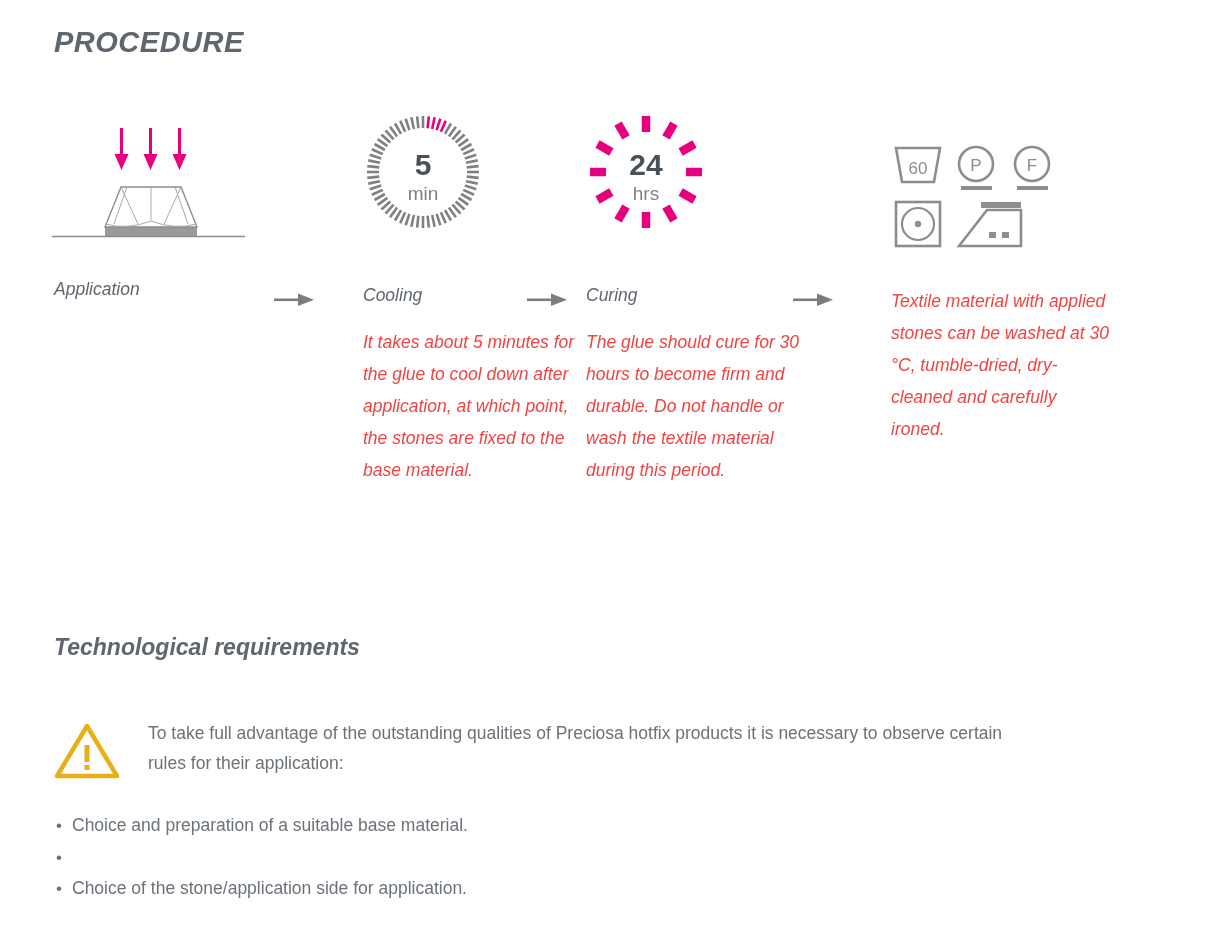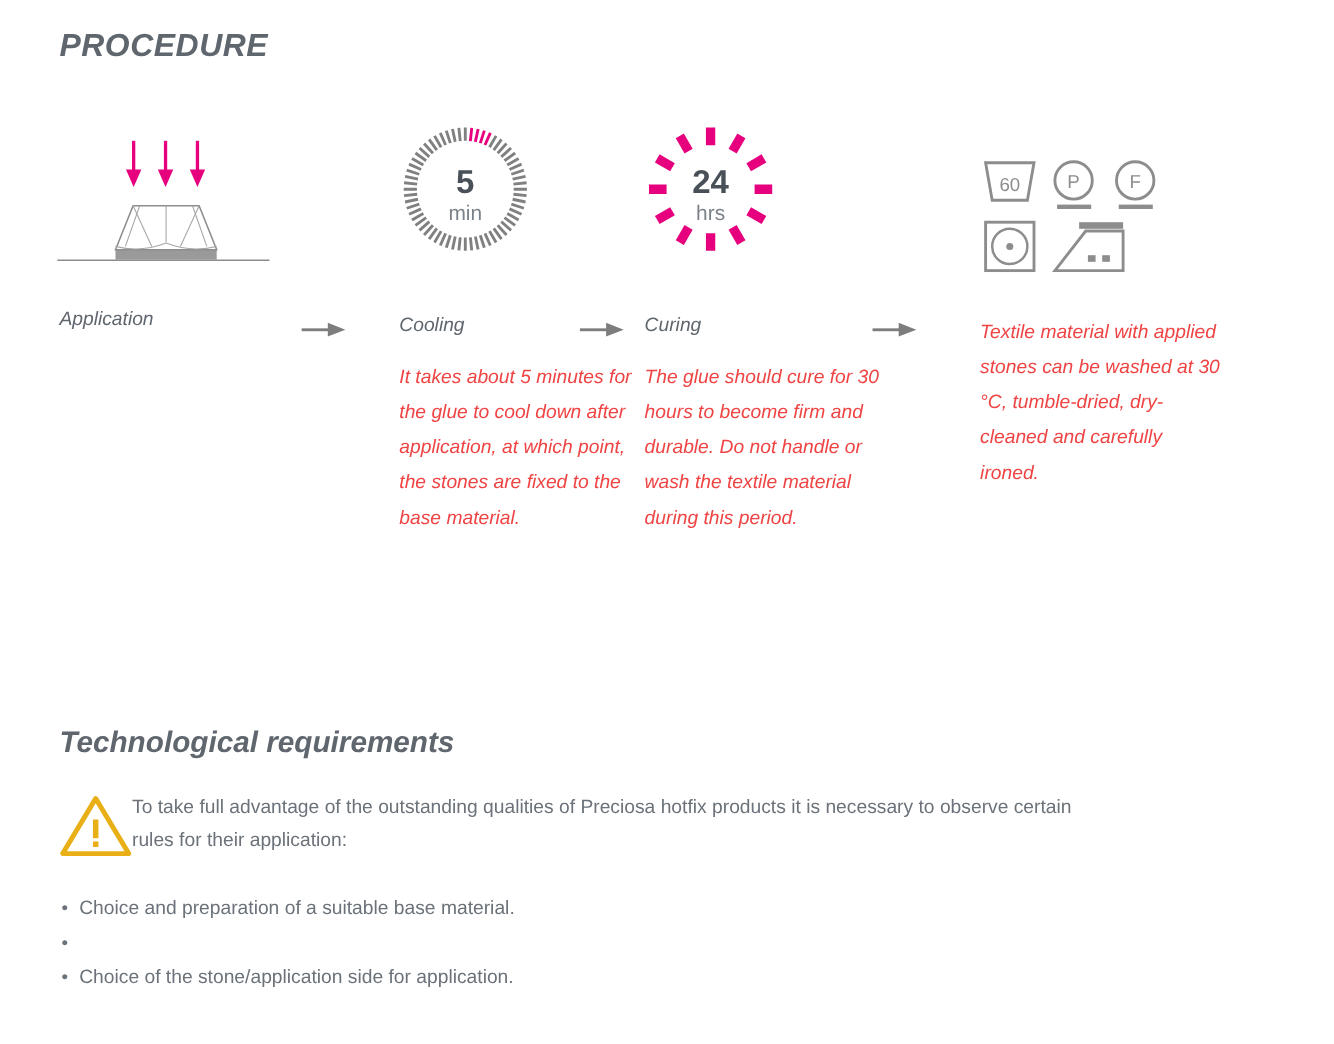--- a/index.html
+++ b/index.html
@@ -13,22 +13,22 @@
     overflow:hidden;
   }
 
   
   .page-title{
     position:absolute; left:54px; top:26px;
     font-size:29px; font-weight:bold; font-style:italic;
     letter-spacing:.5px; color:#5f666e;
   }
   .section-title{
-    position:absolute; left:54px; top:660px;
-    font-size:27px; font-weight:bold; font-style:italic;
+    position:absolute; left:54px; top:634px;
+    font-size:23px; font-weight:bold; font-style:italic;
     color:#5f666e;
   }
 
   
   .procedure{ position:absolute; left:0; top:100px; width:1213px; height:460px; }
   .col{ position:absolute; top:0; }
   .col-application{ left:54px;  width:240px; }
   .col-cooling    { left:363px; width:215px; }
   .col-curing     { left:586px; width:230px; }
   .col-care       { left:891px; width:220px; }
@@ -51,21 +51,21 @@
   
   .stone-wrap{ position:absolute; left:-2px; top:20px; }
 
   
   .warn-block{
     position:absolute; left:54px; top:718px; width:950px;
     display:flex; align-items:flex-start;
   }
   .warn-icon{ flex:0 0 auto; margin-top:4px; }
   .warn-text{
-    font-size:17.5px; line-height:30px; color:#6b727a;
+    margin-left:28px; font-size:17.5px; line-height:30px; color:#6b727a;
   }
 
   
   .bullets{ position:absolute; left:56px; top:810px; width:1000px; }
   .bullet{
     display:flex; align-items:baseline;
     font-size:17.5px; line-height:31.5px; color:#6b727a;
   }
   .bullet .dot{
     display:inline-block; width:16px; flex:0 0 16px;

